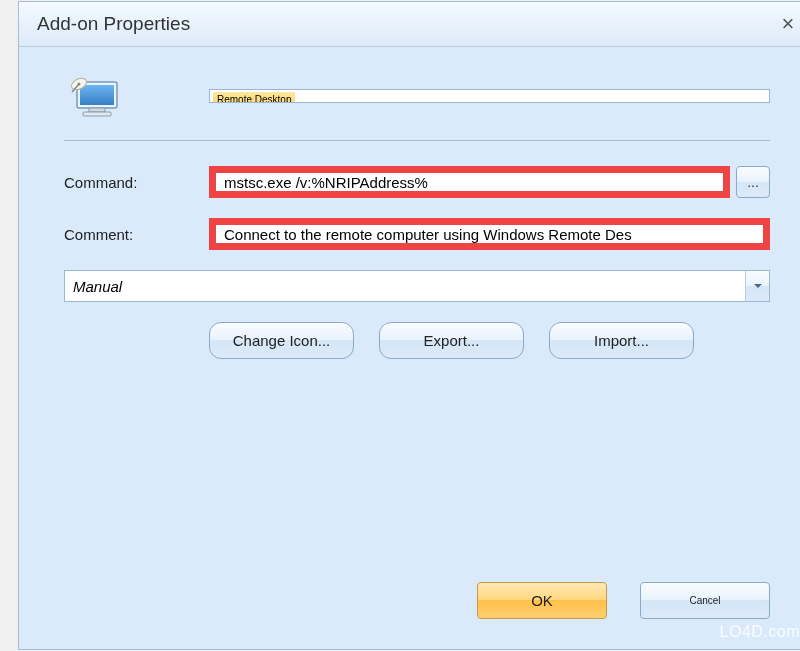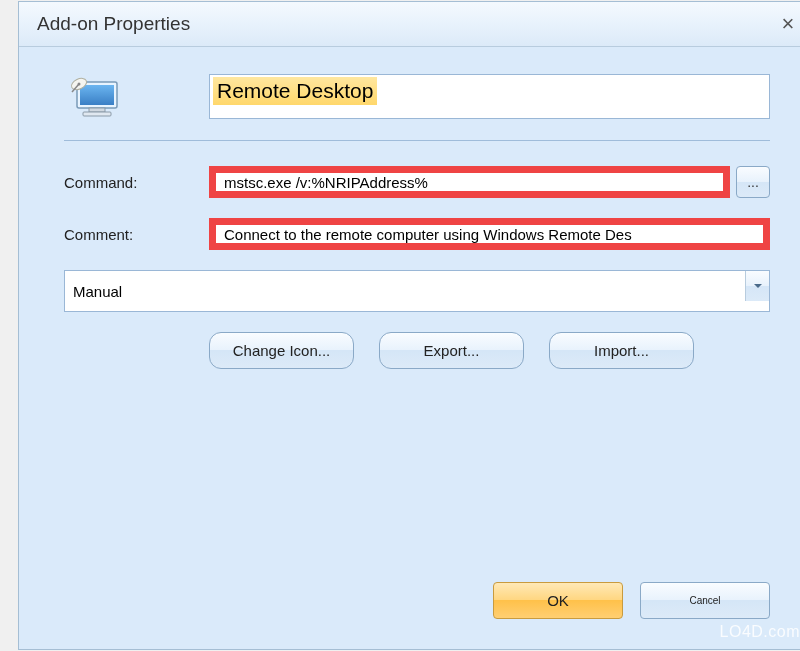--- a/index.html
+++ b/index.html
@@ -76,26 +76,26 @@
     .name-input-inner {
       background: #ffe79f;
       background: linear-gradient(to bottom, #ffe79f, #ffd76b);
       padding: 2px 4px;
       display: inline-block;
       color: #000;
     }
 
     .name-field {
       flex: 1;
-      height: 45px;
+      height: 14px;
       border: 1px solid #9ab7d6;
       background: #fff;
       padding: 2px 3px;
       font-family: inherit;
-      font-size: 21px;
+      font-size: 10px;
       overflow: hidden;
       white-space: nowrap;
     }
 
     .separator {
       height: 1px;
       background: #9fbcda;
       margin: 0 0 25px 0;
     }
 
@@ -146,31 +146,32 @@
       justify-content: center;
     }
 
     .select-wrap {
       flex: 1;
       position: relative;
     }
 
     .select-input {
       width: 100%;
-      height: 42px;
+      height: 32px;
       border: 1px solid #9ab7d6;
       background: #fff;
       padding: 0 8px;
       font-family: inherit;
       font-size: 15px;
       outline: none;
       color: #000;
       display: flex;
       align-items: center;
       justify-content: space-between;
+      font-style: italic;
     }
 
     .select-arrow-btn {
       position: absolute;
       right: 1px;
       top: 1px;
       width: 24px;
       height: 30px;
       background: linear-gradient(to bottom, #f9fcff 0%, #e8f2fc 49%, #d5e6f7 50%, #dceaf8 100%);
       border-left: 1px solid #b8ccde;
@@ -207,21 +208,21 @@
       font-size: 15px;
       color: #222;
       min-width: 145px;
     }
 
     .bottom-bar {
       position: absolute;
       bottom: 30px;
       right: 45px;
       display: flex;
-      gap: 17px;
+      gap: 33px;
     }
 
     .ok-btn {
       height: 37px;
       width: 130px;
       background: linear-gradient(to bottom, #ffe9b6 0%, #ffd680 49%, #ffc14a 50%, #ffcf72 100%);
       border: 1px solid #c99b3e;
       border-radius: 4px;
       cursor: pointer;
       font-family: inherit;

